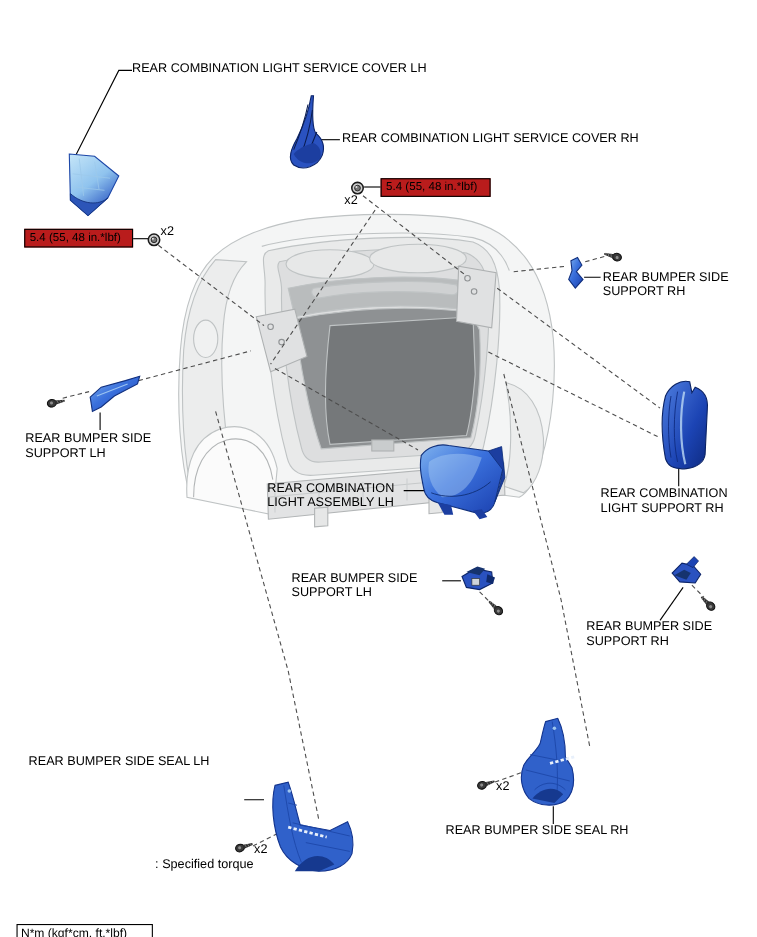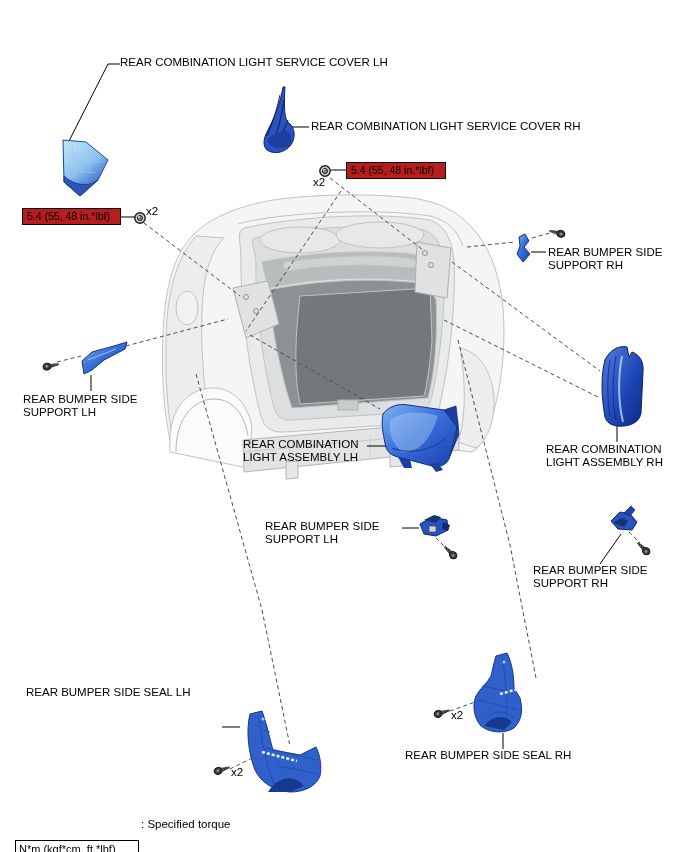--- a/index.html
+++ b/index.html
@@ -219,35 +219,35 @@
     <div>SUPPORT LH</div>
   </div>
 
   <div class="lbl" style="left:243px;top:438px">
     <div>REAR COMBINATION</div>
     <div>LIGHT ASSEMBLY LH</div>
   </div>
 
   <div class="lbl" style="left:546px;top:443px">
     <div>REAR COMBINATION</div>
-    <div>LIGHT ASSEMBLY RH</div>
+    <div>LIGHT SUPPORT RH</div>
   </div>
 
   <div class="lbl" style="left:265px;top:520px">
     <div>REAR BUMPER SIDE</div>
     <div>SUPPORT LH</div>
   </div>
 
   <div class="lbl" style="left:533px;top:564px">
     <div>REAR BUMPER SIDE</div>
     <div>SUPPORT RH</div>
   </div>
 
   <div class="lbl" style="left:26px;top:686px">REAR BUMPER SIDE SEAL LH</div>
   <div class="qty" style="left:231px;top:766px">x2</div>
 
   <div class="lbl" style="left:405px;top:749px">REAR BUMPER SIDE SEAL RH</div>
   <div class="qty" style="left:451px;top:709px">x2</div>
 
   <div class="legend-box" style="left:15px;top:812px;width:124px;height:20px">N*m (kgf*cm, ft.*lbf)</div>
-  <div class="lbl" style="left:141px;top:818px">: Specified torque</div>
+  <div class="lbl" style="left:141px;top:780px">: Specified torque</div>
 
 </div>
 
 </body></html>

